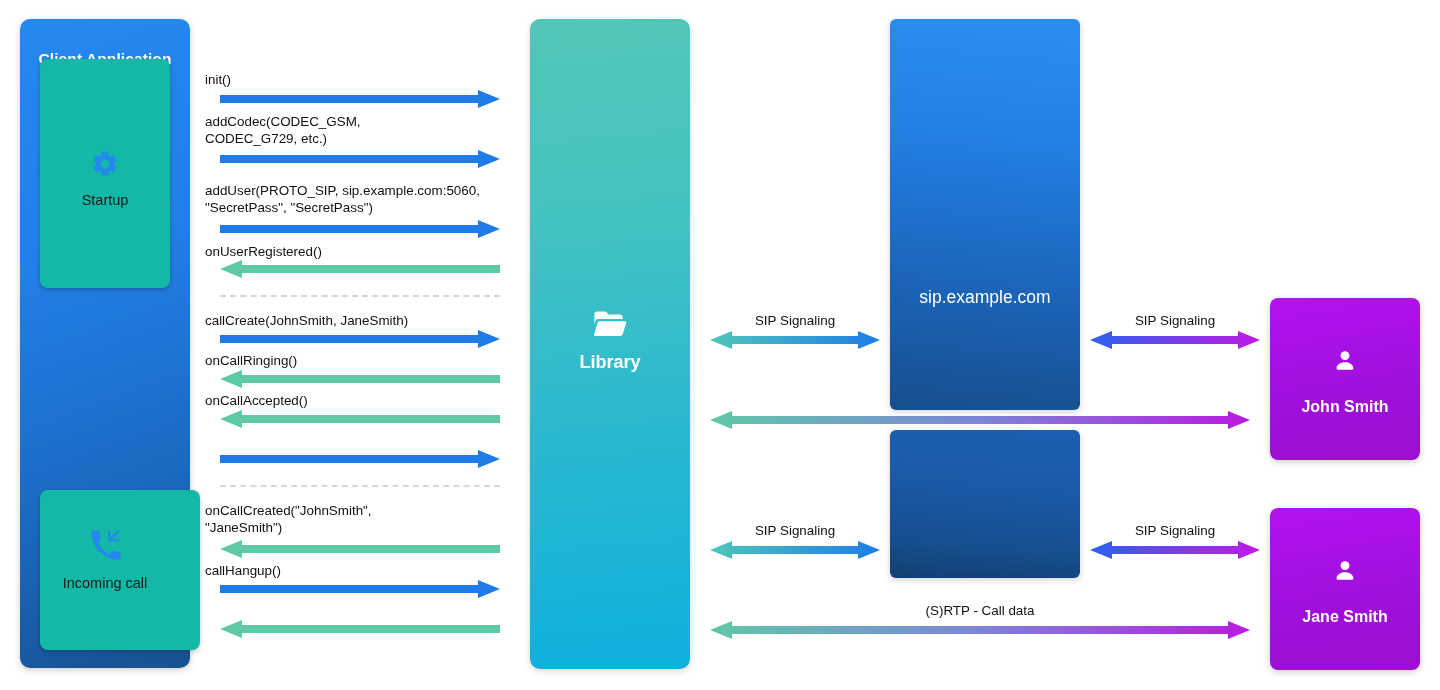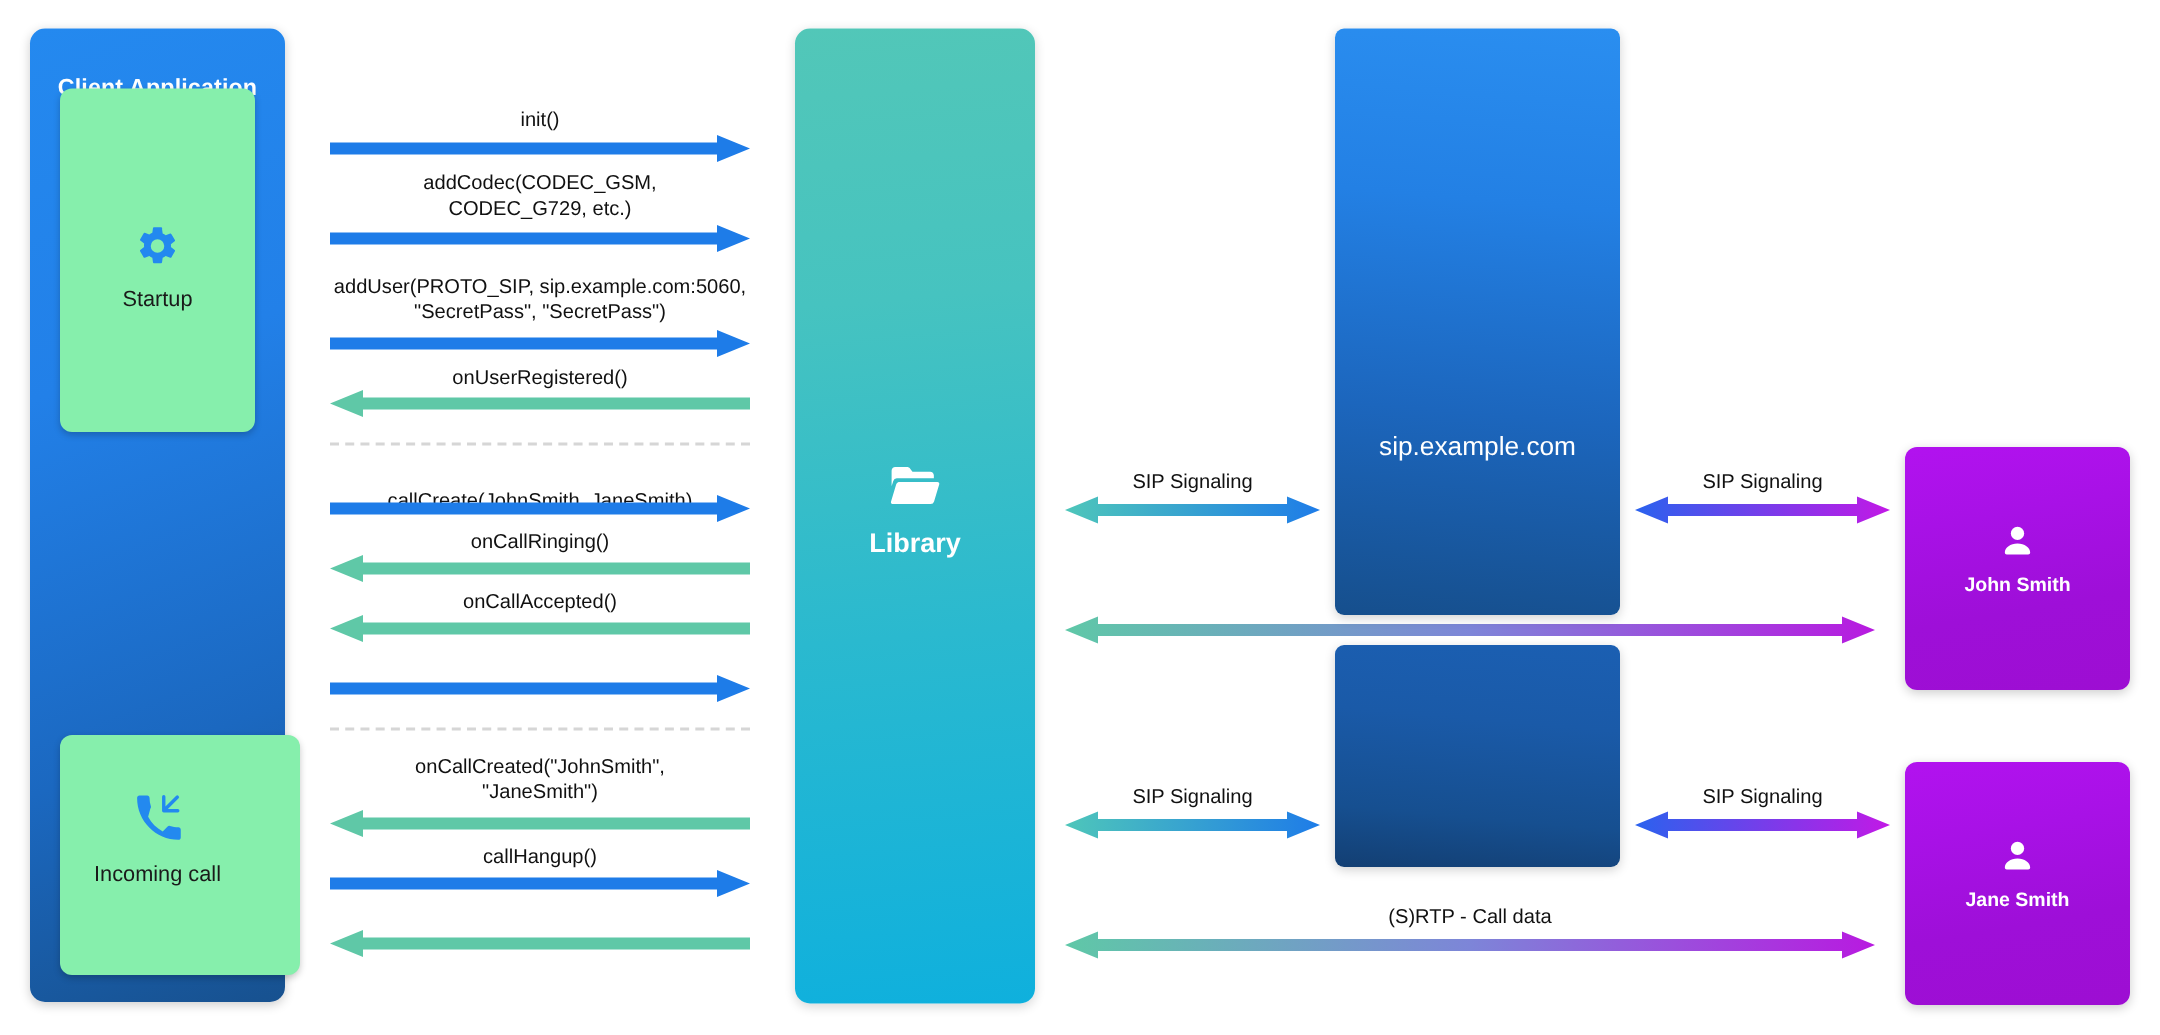--- a/index.html
+++ b/index.html
@@ -39,21 +39,21 @@
     text-align: center;
     color: #ffffff;
     font-size: 15.5px;
     font-weight: bold;
     letter-spacing: 0.1px;
   }
   .client-card {
     position: absolute;
     left: 40px;
     width: 130px;
-    background: #86efac;
+    background: #14b8a6;
     border-radius: 8px;
     box-shadow: 0 2px 5px rgba(0,0,0,0.22);
   }
   .client-card .card-inner {
     position: absolute;
     left: 0;
     width: 130px;
     text-align: center;
   }
   .card-icon {
@@ -69,21 +69,21 @@
     font-size: 14.5px;
     line-height: 19px;
     font-weight: normal;
   }
 
   
   .msg-label {
     position: absolute;
     left: 205px;
     width: 310px;
-    text-align: center;
+    text-align: left;
     color: #111111;
     font-size: 13.4px;
     line-height: 17px;
     white-space: pre-line;
   }
   .msg-arrow {
     position: absolute;
     left: 220px;
     width: 280px;
     height: 22px;
@@ -164,22 +164,22 @@
   .user-inner {
     position: absolute;
     left: 0;
     top: 50px;
     width: 150px;
     text-align: center;
     color: #ffffff;
   }
   .user-label {
     display: block;
-    margin-top: 8px;
-    font-size: 13px;
+    margin-top: 24px;
+    font-size: 16px;
     font-weight: bold;
   }
 
   
   .conn-arrow {
     position: absolute;
     height: 24px;
   }
   .conn-label {
     position: absolute;
@@ -248,21 +248,21 @@
 
   <div class="msg-label" style="top:243px;">onUserRegistered()</div>
   <div class="msg-arrow" style="top:258px;">
     <svg width="280" height="22" viewBox="0 0 280 22">
       <path d="M280 7 L22 7 L22 2 L0 11 L22 20 L22 15 L280 15 Z" fill="#5fc8a7"></path>
     </svg>
   </div>
 
   <div class="dash-sep" style="top:295px;"></div>
 
-  <div class="msg-label" style="top:325px;">callCreate(JohnSmith, JaneSmith)</div>
+  <div class="msg-label" style="top:312px;">callCreate(JohnSmith, JaneSmith)</div>
   <div class="msg-arrow" style="top:328px;">
     <svg width="280" height="22" viewBox="0 0 280 22">
       <path d="M0 7 L258 7 L258 2 L280 11 L258 20 L258 15 L0 15 Z" fill="#1e7ce8"></path>
     </svg>
   </div>
 
   <div class="msg-label" style="top:352px;">onCallRinging()</div>
   <div class="msg-arrow" style="top:368px;">
     <svg width="280" height="22" viewBox="0 0 280 22">
       <path d="M280 7 L22 7 L22 2 L0 11 L22 20 L22 15 L280 15 Z" fill="#5fc8a7"></path>

